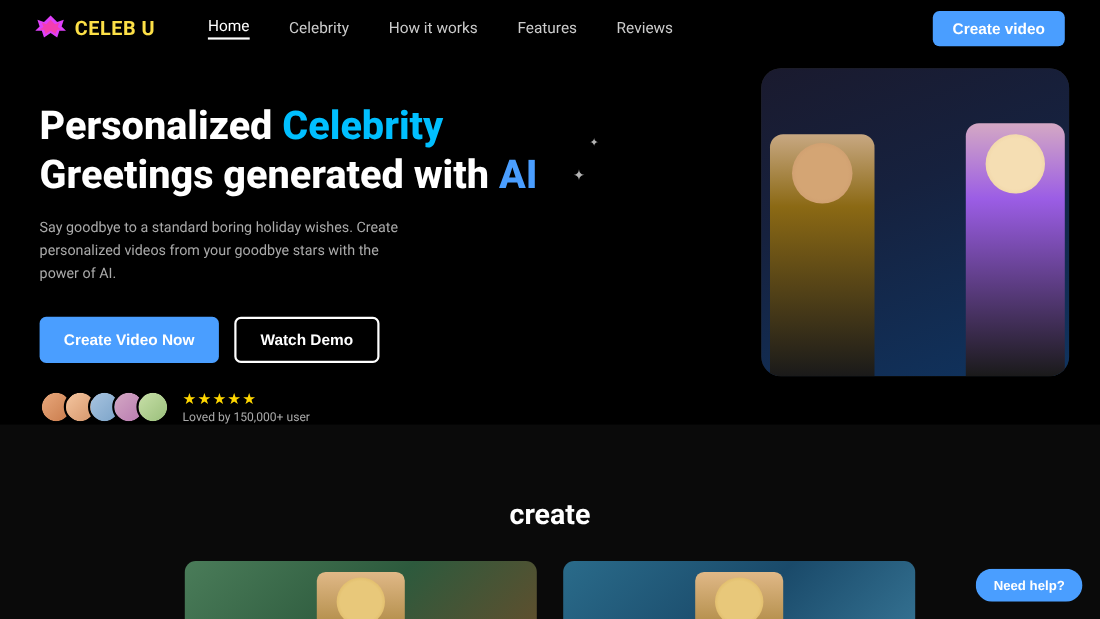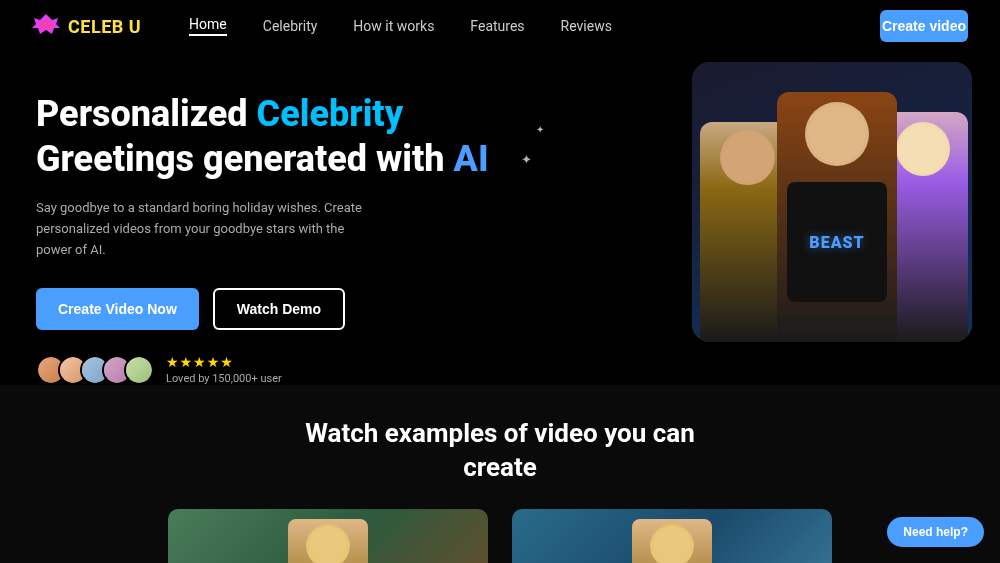--- a/index.html
+++ b/index.html
@@ -53,21 +53,21 @@
     .nav-link.active {
       color: #fff;
       border-bottom: 2px solid #fff;
       padding-bottom: 2px;
     }
     .nav-cta {
       background: #4A9EFF;
       color: #fff;
       border: none;
       border-radius: 6px;
-      padding: 8px 2px;
+      padding: 8px 18px;
       font-size: 14px;
       font-weight: 600;
       cursor: pointer;
     }
 
     
     .hero {
       display: flex;
       align-items: flex-start;
       padding: 30px 48px 0 36px;
@@ -421,34 +421,29 @@
     <span class="star-deco star-1">✦</span>
     <span class="star-deco star-2">✦</span>
     <span class="star-deco star-3">✦</span>
     <span class="star-deco star-4">✦</span>
     <span class="star-deco star-5">✦</span>
     <span class="star-deco star-6">✦</span>
 
     <div class="hero-image-container">
       <div class="celeb-scene">
         <div class="celeb-elon"></div>
-        <div class="celeb-mr-beast">
-          <div class="beast-shirt">
-            <span class="beast-text">BEAST</span>
-          </div>
-        </div>
         <div class="celeb-taylor"></div>
       </div>
     </div>
   </div>
 </div>
 
 <div class="examples-section">
   <h2 class="examples-title">
-    <span>Watch examples of video you can</span><br>
+    <br>
     <span>create</span>
   </h2>
   <div class="video-grid">
     <div class="video-thumb video-thumb-1">
       <div class="video-figure"></div>
     </div>
     <div class="video-thumb video-thumb-2">
       <div class="video-figure"></div>
     </div>
   </div>

